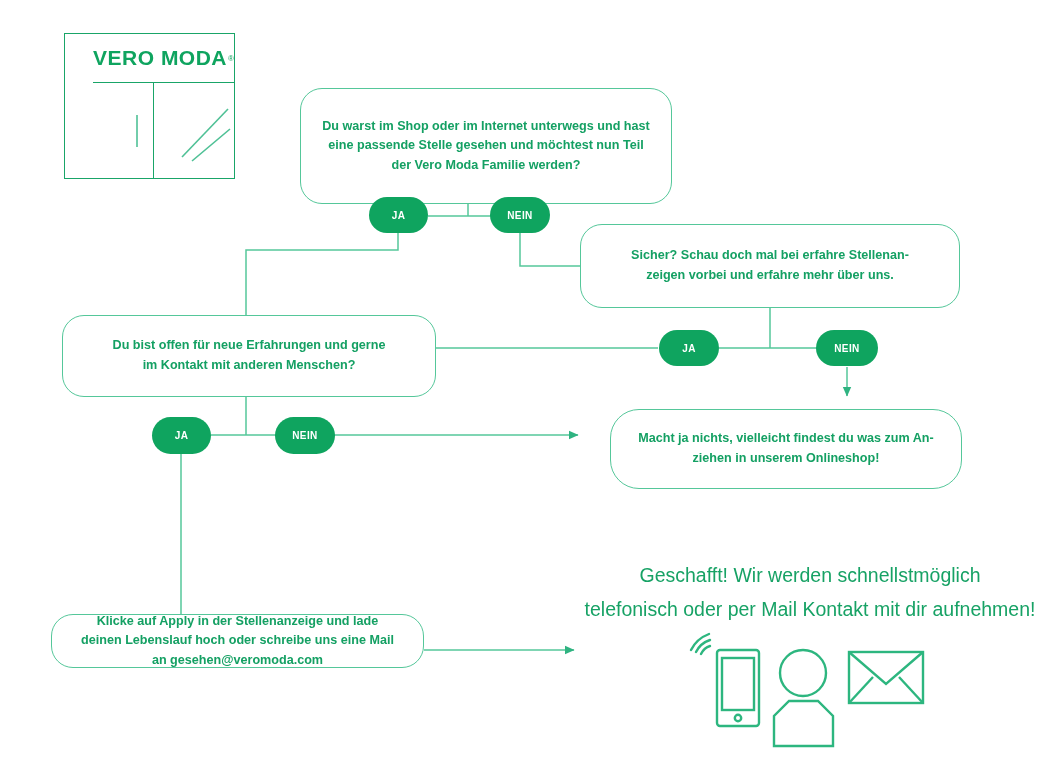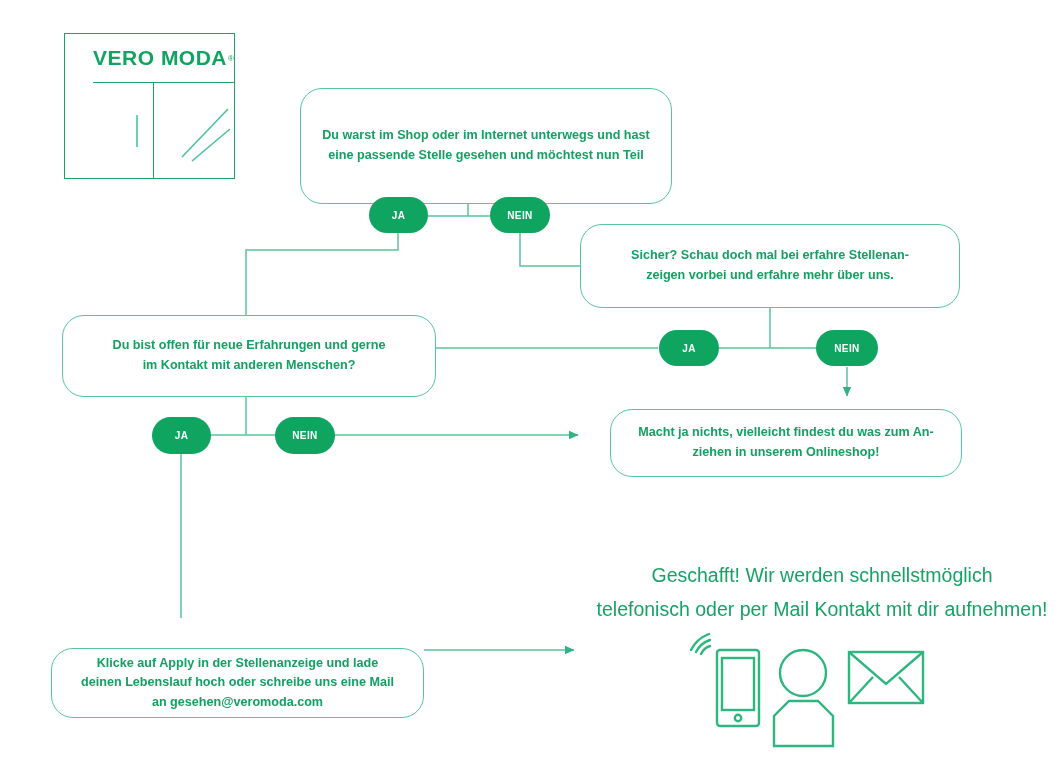--- a/index.html
+++ b/index.html
@@ -189,20 +189,21 @@
           <line x1="38" y1="78" x2="76" y2="46" stroke="#4FC196" stroke-width="1.6"></line>
         </svg>
       </div>
     </div>
   </div>
 
   <div class="box" style="left:300px; top:88px; width:372px; height:116px;">
     <div>
       <div>Du warst im Shop oder im Internet unterwegs und hast</div>
       <div>eine passende Stelle gesehen und möchtest nun Teil</div>
+      <div>der Vero Moda Familie werden?</div>
     </div>
   </div>
 
   <div class="pill" style="left:369px; top:197px; width:59px; height:36px;">
     <span>JA</span>
   </div>
   <div class="pill" style="left:490px; top:197px; width:60px; height:36px;">
     <span>NEIN</span>
   </div>
 
@@ -227,36 +228,36 @@
     </div>
   </div>
 
   <div class="pill" style="left:152px; top:417px; width:59px; height:37px;">
     <span>JA</span>
   </div>
   <div class="pill" style="left:275px; top:417px; width:60px; height:37px;">
     <span>NEIN</span>
   </div>
 
-  <div class="box" style="left:610px; top:409px; width:352px; height:68px;">
+  <div class="box" style="left:610px; top:409px; width:352px; height:80px;border-radius:29px;">
     <div>
       <div>Macht ja nichts, vielleicht findest du was zum An-</div>
       <div>ziehen in unserem Onlineshop!</div>
     </div>
   </div>
 
-  <div class="box" style="left:51px; top:648px; width:373px; height:70px;">
+  <div class="box" style="left:51px; top:614px; width:373px; height:54px;">
     <div>
       <div>Klicke auf Apply in der Stellenanzeige und lade</div>
       <div>deinen Lebenslauf hoch oder schreibe uns eine Mail</div>
       <div>an gesehen@veromoda.com</div>
     </div>
   </div>
 
-  <div class="success" style="left:592px; top:558px; width:460px;">
+  <div class="success" style="left:580px; top:558px; width:460px;">
     <div>Geschafft! Wir werden schnellstmöglich</div>
     <div>telefonisch oder per Mail Kontakt mit dir aufnehmen!</div>
   </div>
 
   <div class="icons">
     <svg width="245" height="122" viewBox="0 0 245 122">
 
       <g fill="none" stroke="#2DB67F" stroke-width="2.4">
         <rect x="32" y="22" width="42" height="76" rx="3"></rect>
         <rect x="37" y="30" width="32" height="52"></rect>

